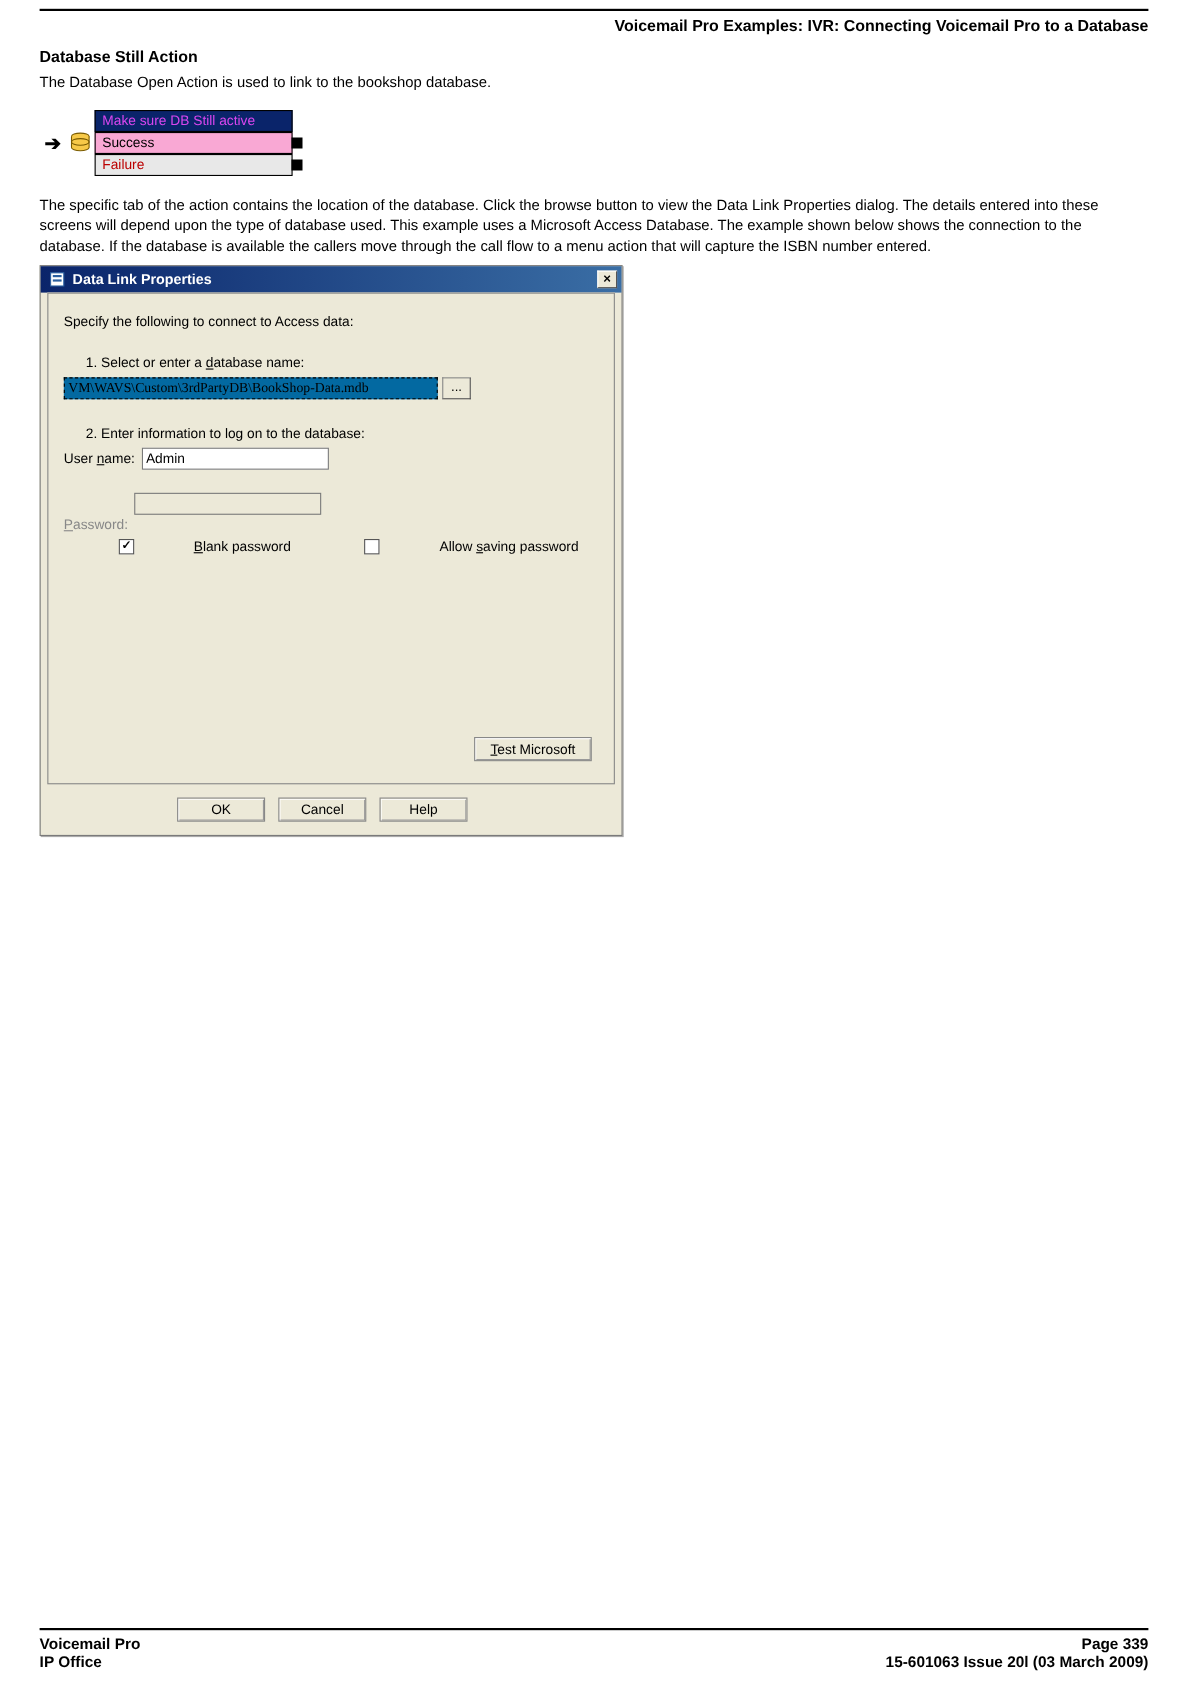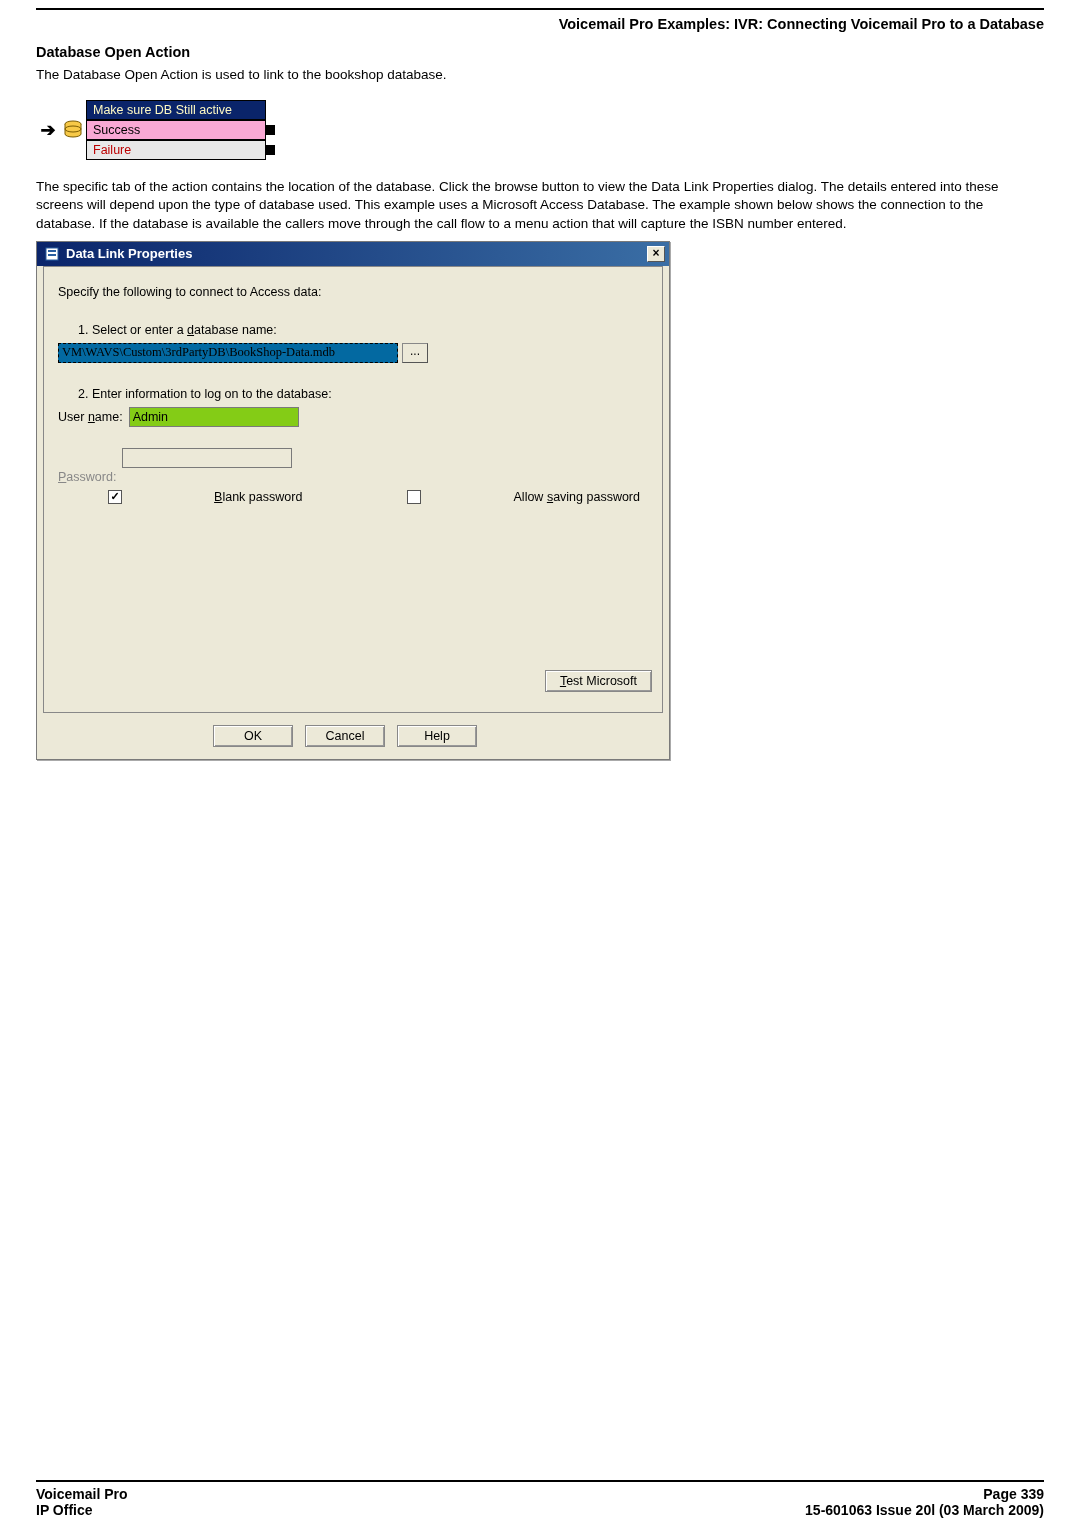--- a/index.html
+++ b/index.html
@@ -63,42 +63,42 @@
   .cell {
     border: 1px solid #000;
     padding: 2px 6px;
     font-family: "MS Sans Serif","Segoe UI",sans-serif;
     font-size: 12.5px;
     min-width: 180px;
     white-space: nowrap;
   }
   .cell.header-cell {
     background: #0a246a;
-    color: #fef9c3;
+    color: #d946ef;
   }
   .cell.normal {
     background: #f9a8d4;
     color: #000;
   }
   .cell.fail {
     background: #e8e8e8;
     color: #b00;
   }
   .out-node {
     width: 10px;
     height: 10px;
     background: #000;
     align-self: center;
     margin-left: -1px;
   }
   .flow-stack { display:inline-block; }
 
   
   .dialog {
-    width: 634px;
+    width: 530px;
     border: 1px solid #7a7a7a;
     background: #ece9d8;
     font-family: Tahoma, Arial, sans-serif;
     font-size: 12.5px;
     margin-top: 8px;
     box-shadow: 1px 1px 0 #aaa;
   }
   .titlebar {
     display: flex;
     align-items: center;
@@ -142,38 +142,38 @@
   }
   .tab.active {
     background: #ece9d8;
     z-index: 2;
     border-bottom: 1px solid #ece9d8;
     margin-bottom: -1px;
   }
   .tab-panel {
     border: 1px solid #888;
     margin: 0 6px 0 6px;
-    padding: 12px 4px 14px 14px;
+    padding: 12px 14px 14px 14px;
     background: #ece9d8;
   }
   .panel-text { margin: 6px 0; }
   .indent1 { margin-left: 20px; margin-top: 24px; }
   .indent2 { margin-left: 50px; }
   .field-row {
     display: flex;
     align-items: center;
     margin: 6px 0;
   }
   .field-label { margin-right: 6px; }
   .field-label.disabled { color: #888; margin-top: 37px; }
   .text-input {
     font-family: Tahoma, Arial, sans-serif;
     font-size: 12.5px;
     border: 1px solid #7a7a7a;
-    background: #84cc16;
+    background: #ffffff;
     padding: 1px 3px;
     height: 20px;
   }
   .text-input.hl { background: #0369a1; border: 1px dashed #000; font-family: Liberation Serif, serif; }
   .text-input.disabled { background: #ece9d8; color:#888; }
   .browse-btn {
     width: 26px; height: 20px;
     margin-left: 4px;
     border: 1px solid #888;
     border-right-color:#555; border-bottom-color:#555;
@@ -229,21 +229,21 @@
 </style>
 </head>
 <body>
 <div class="page">
 
 
 
   <div class="header-line"></div>
   <div class="header-text">Voicemail Pro Examples: IVR: Connecting Voicemail Pro to a Database</div>
 
-  <div class="section-title">Database Open Action</div>
+  <div class="section-title">Database Still Action</div>
   <div class="body-text">The Database Open Action is used to link to the bookshop database.</div>
 
   
   <div class="flowchart">
     <div class="flow-row">
       <div class="arrow-col">➔</div>
       <div class="icon-col">
         <svg class="db-icon-svg" width="22" height="22" viewBox="0 0 22 22">
           <ellipse cx="11" cy="5" rx="8" ry="3" fill="#f7c948" stroke="#7a5b00"></ellipse>
           <path d="M3 5 v10 a8 3 0 0 0 16 0 V5" fill="#f7c948" stroke="#7a5b00"></path>

